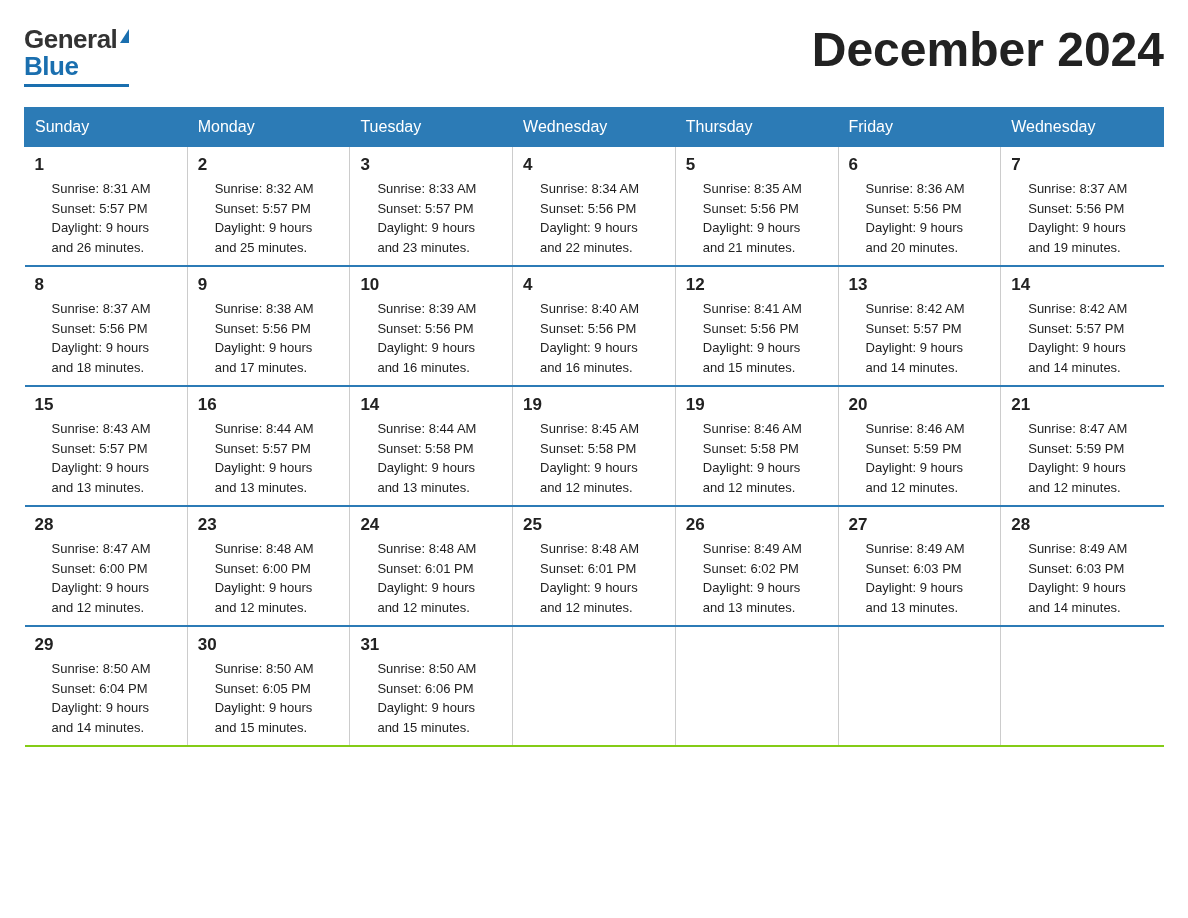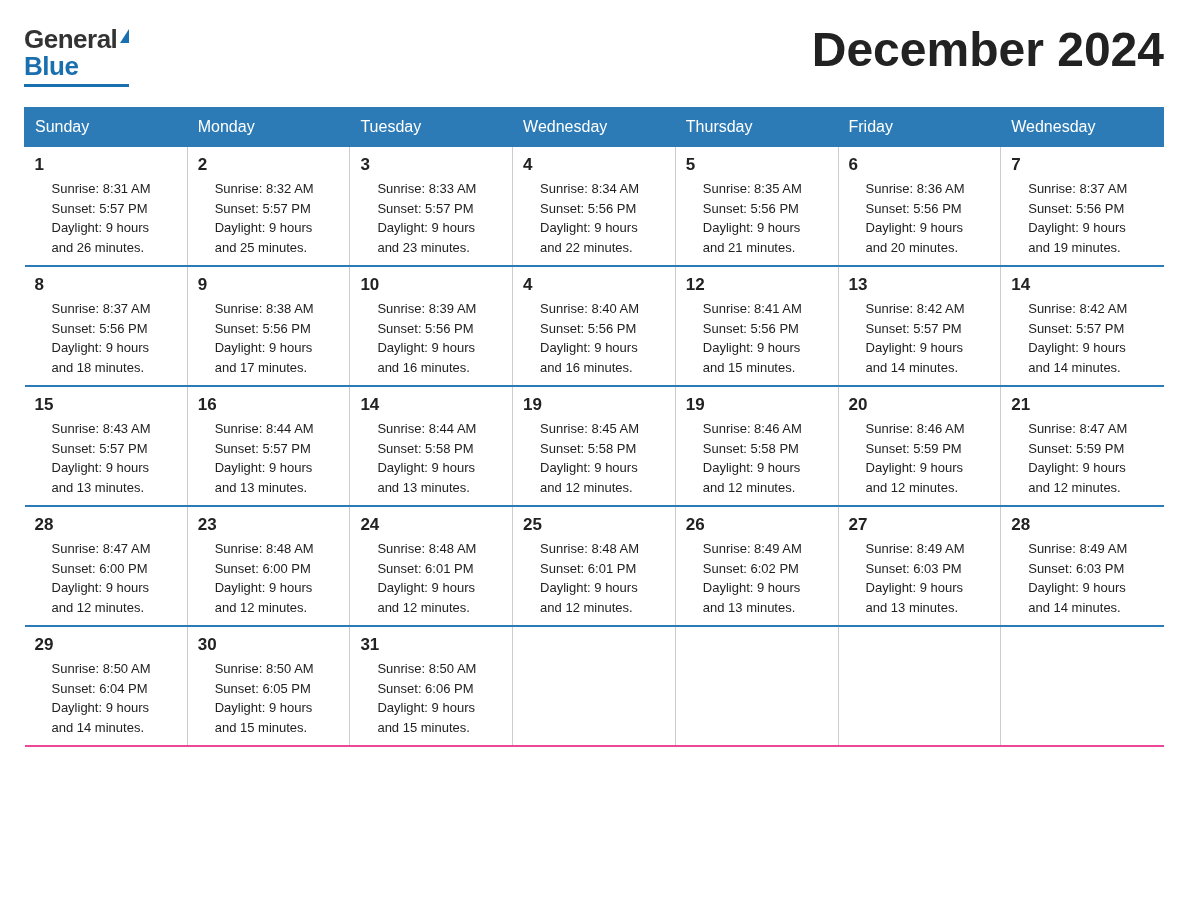--- a/index.html
+++ b/index.html
@@ -94,21 +94,21 @@
     .day-info {
       font-size: 13px;
       color: #222;
       line-height: 1.5;
       margin-left: 17px;
     }
     .empty-cell {
       background: #fff;
     }
     tbody tr:last-child {
-      border-bottom: 2px solid #ec4899;
+      border-bottom: 2px solid #84cc16;
     }
   </style>
 </head>
 <body>
 
 <div class="header">
   <div class="logo">
     <div style="display:flex; align-items:center;">
       <span class="logo-general">General</span>
       <span style="display:inline-block; width:0; height:0; border-left:9px solid transparent; border-right:0px solid transparent; border-bottom:14px solid #1a6faf; margin-left:3px; position:relative; top:-4px;"></span>

